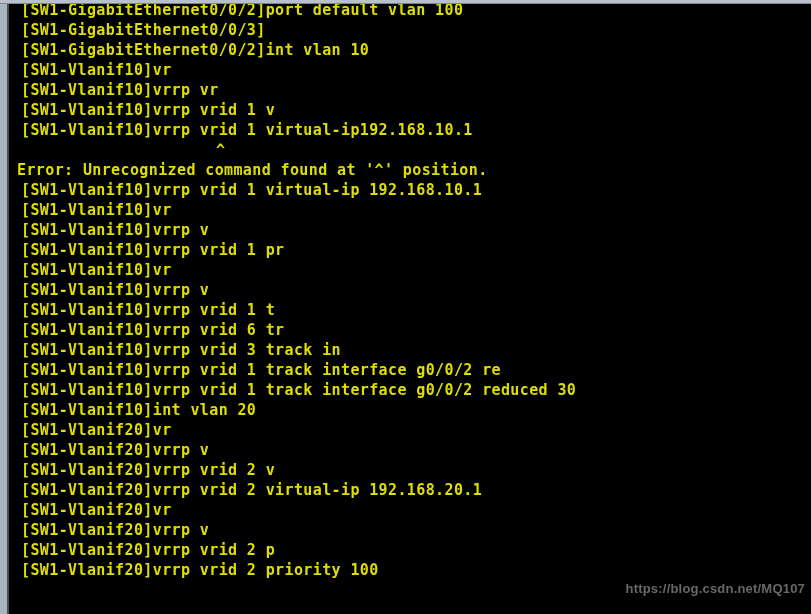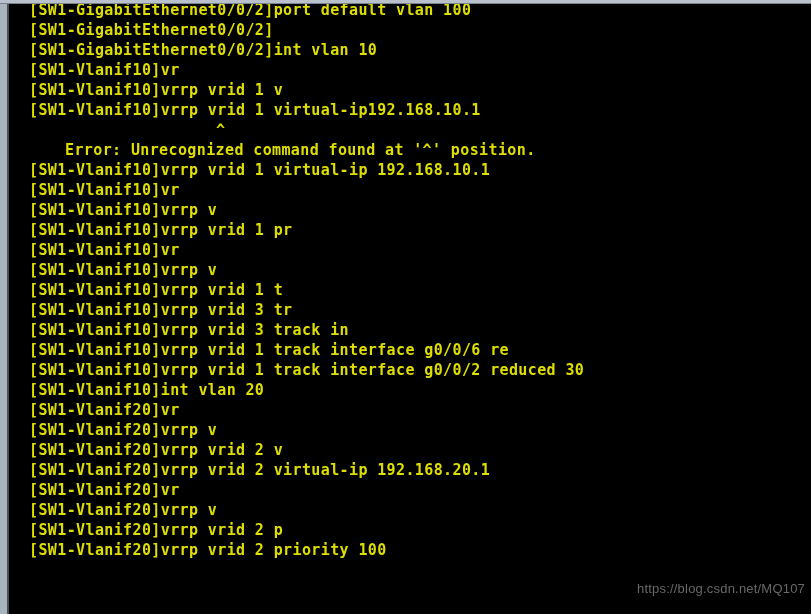--- a/index.html
+++ b/index.html
@@ -67,74 +67,76 @@
     height: 20px;
     line-height: 20px;
     font-family: "DejaVu Sans Mono", "Liberation Mono", monospace;
     font-size: 15px;
     font-weight: bold;
     letter-spacing: 0.38px;
     color: #dede00;
     white-space: pre;
     padding-left: 2px;
   }
-  .line.prompt { padding-left: 20px; }
-  .line.err    { padding-left: 16px; margin-left: 40px; }
+  .line.prompt { padding-left: 12px; }
+  .line.err    { padding-left: 8px; }
   .line.caret  { padding-left: 0px; }
 
   
   #rows {
     position: absolute;
     left: 0;
     top: -4px;
     width: 802px;
   }
 
   .watermark {
     position: absolute;
     right: 6px;
     bottom: 18px;
     font-family: "Liberation Sans", sans-serif;
     font-size: 13px;
     color: #6e6e6e;
     letter-spacing: 0.2px;
     white-space: pre;
     opacity: 0.95;
+    font-weight: bold;
   }
 </style>
 </head>
 <body>
 
 <div id="screen">
 
   <div class="edge-top"></div>
   <div class="edge-top-line"></div>
   <div class="scrollbar-left"></div>
   <div class="scrollbar-left-shadow"></div>
 
   <div id="console">
     <div id="rows">
         <div class="line prompt">[SW1-GigabitEthernet0/0/2]port default vlan 100</div>
-        <div class="line prompt">[SW1-GigabitEthernet0/0/2]</div>
+        <div class="line prompt">[SW1-GigabitEthernet0/0/3]</div>
         <div class="line prompt">[SW1-GigabitEthernet0/0/2]int vlan 10</div>
         <div class="line prompt">[SW1-Vlanif10]vr</div>
+        <div class="line prompt">[SW1-Vlanif10]vrrp vr</div>
         <div class="line prompt">[SW1-Vlanif10]vrrp vrid 1 v</div>
         <div class="line prompt">[SW1-Vlanif10]vrrp vrid 1 virtual-ip192.168.10.1</div>
         <div class="line caret">                      ^</div>
         <div class="line err">Error: Unrecognized command found at '^' position.</div>
         <div class="line prompt">[SW1-Vlanif10]vrrp vrid 1 virtual-ip 192.168.10.1</div>
         <div class="line prompt">[SW1-Vlanif10]vr</div>
         <div class="line prompt">[SW1-Vlanif10]vrrp v</div>
         <div class="line prompt">[SW1-Vlanif10]vrrp vrid 1 pr</div>
         <div class="line prompt">[SW1-Vlanif10]vr</div>
         <div class="line prompt">[SW1-Vlanif10]vrrp v</div>
         <div class="line prompt">[SW1-Vlanif10]vrrp vrid 1 t</div>
-        <div class="line prompt">[SW1-Vlanif10]vrrp vrid 3 tr</div>
+        <div class="line prompt">[SW1-Vlanif10]vrrp vrid 6 tr</div>
         <div class="line prompt">[SW1-Vlanif10]vrrp vrid 3 track in</div>
-        <div class="line prompt">[SW1-Vlanif10]vrrp vrid 1 track interface g0/0/6 re</div>
+        <div class="line prompt">[SW1-Vlanif10]vrrp vrid 1 track interface g0/0/2 re</div>
         <div class="line prompt">[SW1-Vlanif10]vrrp vrid 1 track interface g0/0/2 reduced 30</div>
         <div class="line prompt">[SW1-Vlanif10]int vlan 20</div>
         <div class="line prompt">[SW1-Vlanif20]vr</div>
         <div class="line prompt">[SW1-Vlanif20]vrrp v</div>
         <div class="line prompt">[SW1-Vlanif20]vrrp vrid 2 v</div>
         <div class="line prompt">[SW1-Vlanif20]vrrp vrid 2 virtual-ip 192.168.20.1</div>
         <div class="line prompt">[SW1-Vlanif20]vr</div>
         <div class="line prompt">[SW1-Vlanif20]vrrp v</div>
         <div class="line prompt">[SW1-Vlanif20]vrrp vrid 2 p</div>
         <div class="line prompt">[SW1-Vlanif20]vrrp vrid 2 priority 100</div>

